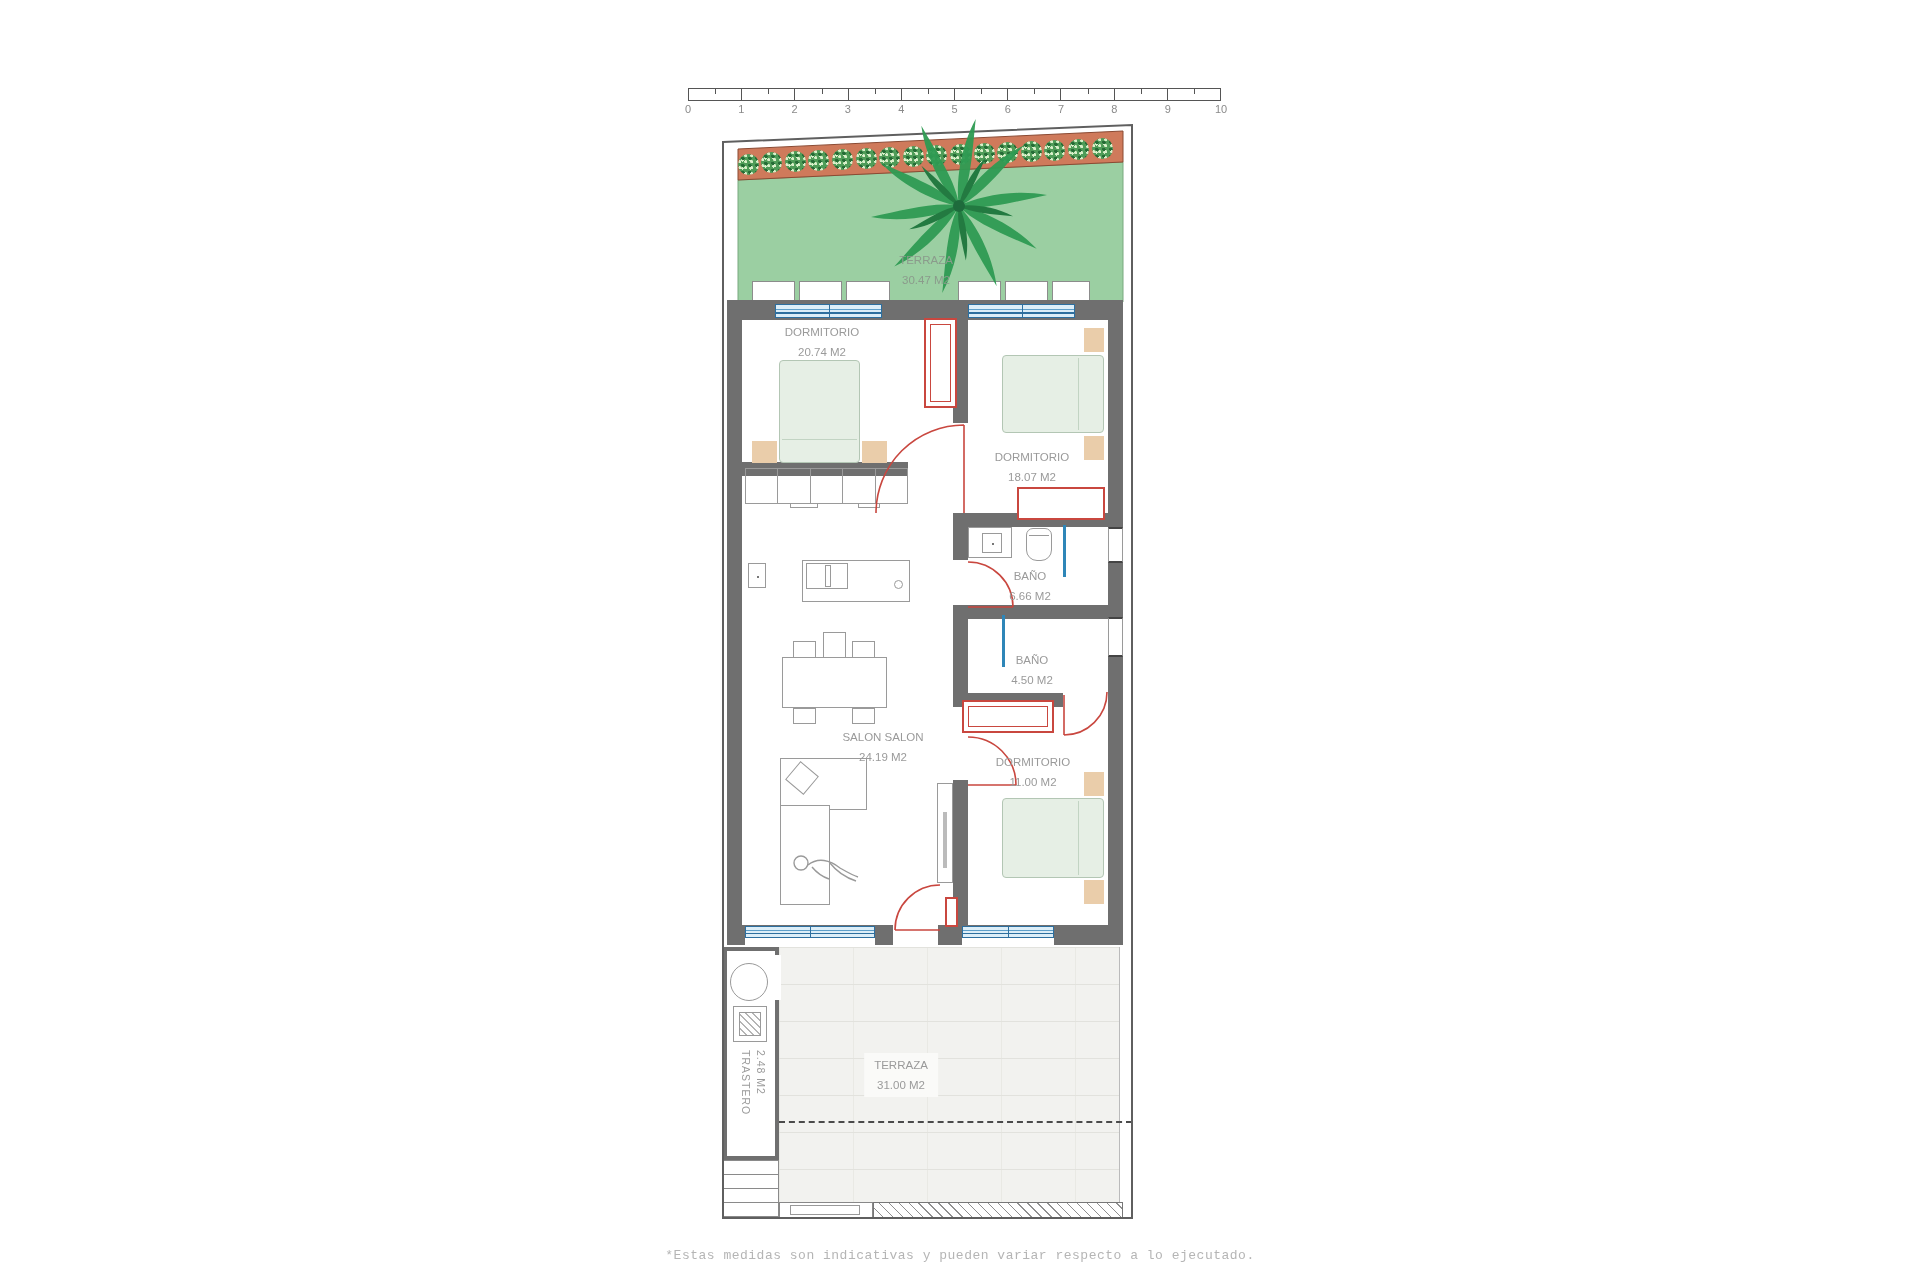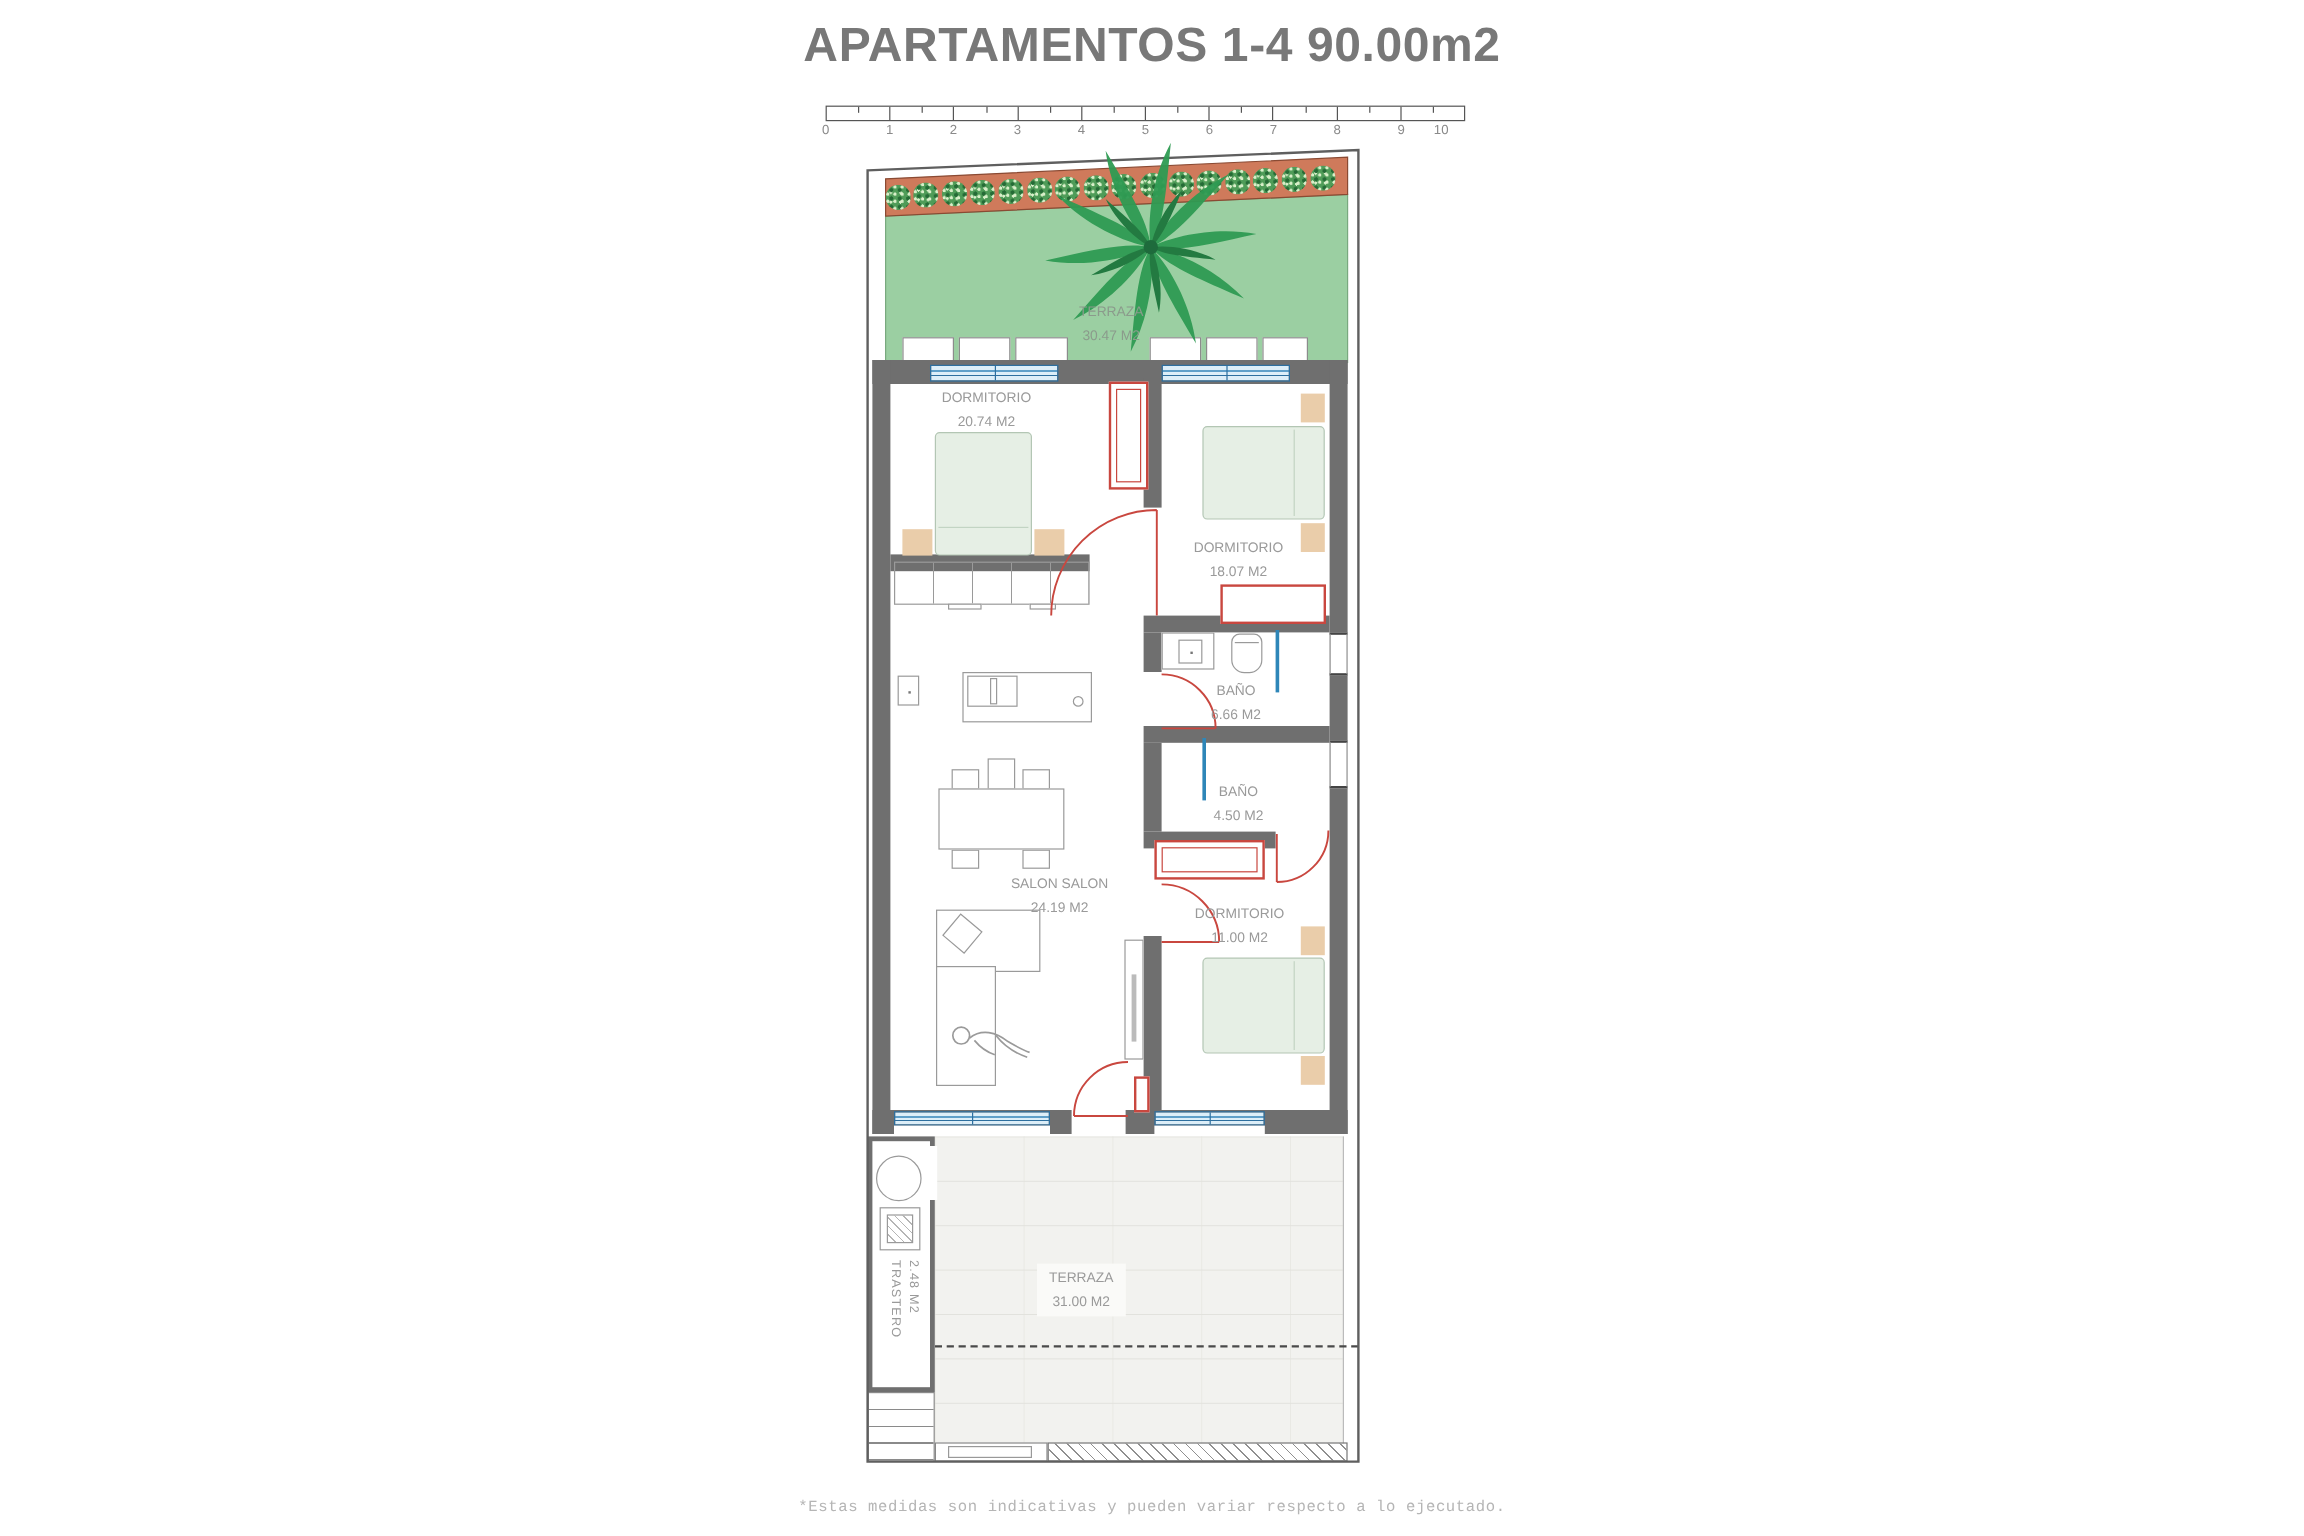--- a/index.html
+++ b/index.html
@@ -95,21 +95,20 @@
       <div class="bush" style="left: 926.3px; top: 145.114px;"></div>
       <div class="bush" style="left: 949.9px; top: 144.059px;"></div>
       <div class="bush" style="left: 973.5px; top: 143.004px;"></div>
       <div class="bush" style="left: 997.1px; top: 141.949px;"></div>
       <div class="bush" style="left: 1020.7px; top: 140.894px;"></div>
       <div class="bush" style="left: 1044.3px; top: 139.839px;"></div>
       <div class="bush" style="left: 1067.9px; top: 138.784px;"></div>
       <div class="bush" style="left: 1091.5px; top: 137.729px;"></div>
     </div>
 
-  <div class="abs" id="title">APARTAMENTOS 1-4  90.00m2</div>
   <div class="abs" id="ruler">
       <div class="rcell"></div>
       <div class="rcell"></div>
       <div class="rcell"></div>
       <div class="rcell"></div>
       <div class="rcell"></div>
       <div class="rcell"></div>
       <div class="rcell"></div>
       <div class="rcell"></div>
       <div class="rcell"></div>
@@ -119,21 +118,21 @@
       <span style="left: 0px;">0</span>
       <span style="left: 53.3px;">1</span>
       <span style="left: 106.6px;">2</span>
       <span style="left: 159.9px;">3</span>
       <span style="left: 213.2px;">4</span>
       <span style="left: 266.5px;">5</span>
       <span style="left: 319.8px;">6</span>
       <span style="left: 373.1px;">7</span>
       <span style="left: 426.4px;">8</span>
       <span style="left: 479.7px;">9</span>
-      <span style="left: 513px;">10</span>
+      <span style="left: 533px;">10</span>
     </div>
 
   <div class="abs tdoor" style="left:752px;top:281px;width:43px;height:21px;"></div>
   <div class="abs tdoor" style="left:799px;top:281px;width:43px;height:21px;"></div>
   <div class="abs tdoor" style="left:846px;top:281px;width:44px;height:21px;"></div>
   <div class="abs tdoor" style="left:958px;top:281px;width:43px;height:21px;"></div>
   <div class="abs tdoor" style="left:1005px;top:281px;width:43px;height:21px;"></div>
   <div class="abs tdoor" style="left:1052px;top:281px;width:38px;height:21px;"></div>
 
   <div class="abs wall" style="left:727px;top:300px;width:396px;height:20px;"></div>

